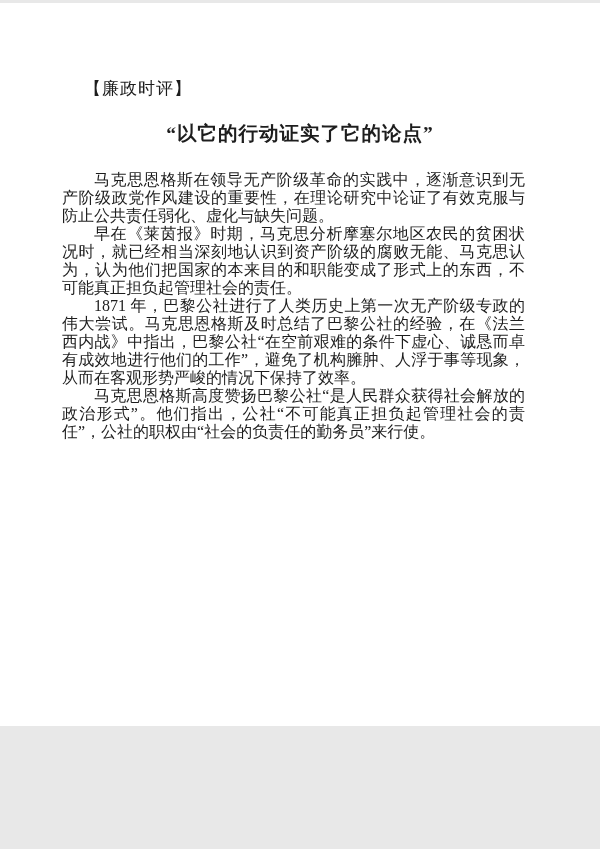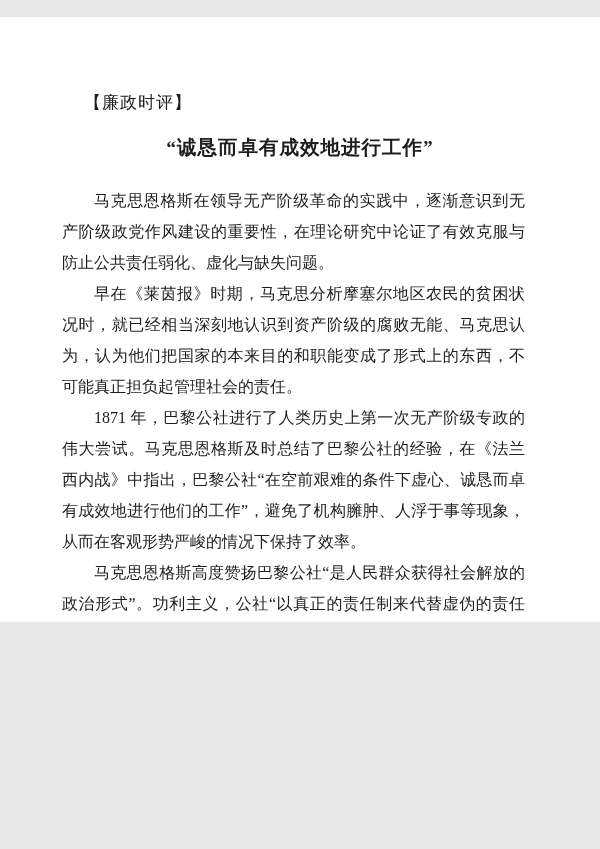--- a/index.html
+++ b/index.html
@@ -3,22 +3,22 @@
 <meta charset="utf-8">
 <style>
   html, body {
     margin: 0;
     padding: 0;
     background: #e8e8e8;
   }
   .page {
     position: relative;
     width: 600px;
-    height: 605px;
-    margin: 17px auto;
+    height: 723px;
+    margin: 3px auto;
     background: #ffffff;
     font-family: "Liberation Serif", "DejaVu Serif", serif;
     color: #1d1d1d;
     overflow: hidden;
     box-sizing: border-box;
   }
   .section-tag {
     position: absolute;
     top: 74px;
     left: 84px;
@@ -39,21 +39,21 @@
   .body-text {
     position: absolute;
     top: 168px;
     left: 62px;
     width: 463px;
   }
   .body-text p {
     margin: 0;
     padding: 0;
     font-size: 16px;
-    line-height: 31px;
+    line-height: 18px;
     text-indent: 2em;
     text-align: justify;
     text-justify: inter-ideograph;
     letter-spacing: 0;
   }
   .page-number {
     position: absolute;
     top: 782px;
     left: 0;
     width: 100%;
@@ -62,24 +62,24 @@
     letter-spacing: 1px;
   }
 </style>
 </head>
 <body>
 
 <div class="page">
 
   <div class="section-tag">【廉政时评】</div>
 
-  <div class="doc-title">“诚恳而卓有成效地进行工作”</div>
+  <div class="doc-title">“以它的行动证实了它的论点”</div>
 
   <div class="body-text">
     <p>马克思恩格斯在领导无产阶级革命的实践中，逐渐意识到无产阶级政党作风建设的重要性，在理论研究中论证了有效克服与防止公共责任弱化、虚化与缺失问题。</p>
     <p>早在《莱茵报》时期，马克思分析摩塞尔地区农民的贫困状况时，就已经相当深刻地认识到资产阶级的腐败无能、马克思认为，认为他们把国家的本来目的和职能变成了形式上的东西，不可能真正担负起管理社会的责任。</p>
     <p>1871 年，巴黎公社进行了人类历史上第一次无产阶级专政的伟大尝试。马克思恩格斯及时总结了巴黎公社的经验，在《法兰西内战》中指出，巴黎公社“在空前艰难的条件下虚心、诚恳而卓有成效地进行他们的工作”，避免了机构臃肿、人浮于事等现象，从而在客观形势严峻的情况下保持了效率。</p>
-    <p>马克思恩格斯高度赞扬巴黎公社“是人民群众获得社会解放的政治形式”。功利主义，公社“以真正的责任制来代替虚伪的责任制”，公社的职权由“社会的负责任的勤务员”来行使。</p>
+    <p>马克思恩格斯高度赞扬巴黎公社“是人民群众获得社会解放的政治形式”。他们指出，公社“不可能真正担负起管理社会的责任”，公社的职权由“社会的负责任的勤务员”来行使。</p>
   </div>
 
   <div class="page-number">- 2 -</div>
 
 </div>
 
 </body></html>

